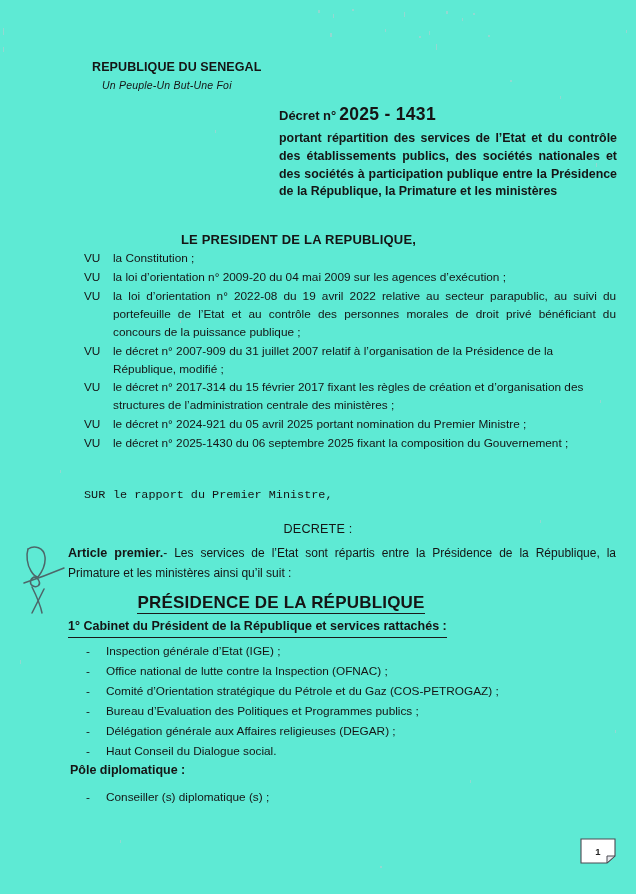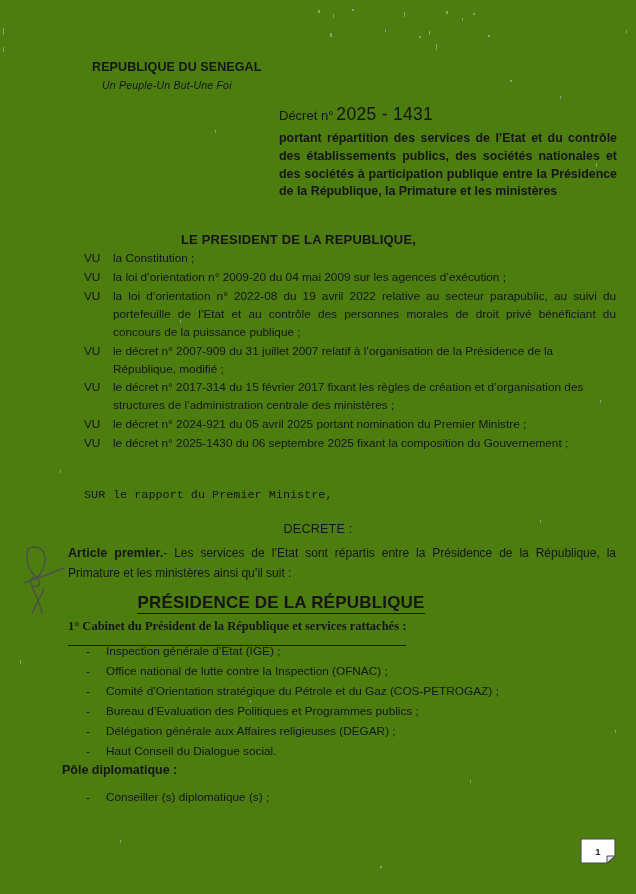--- a/index.html
+++ b/index.html
@@ -5,21 +5,21 @@
 <style>
   html, body {
     margin: 0;
     padding: 0;
     background: #ffffff;
   }
   .page {
     position: relative;
     width: 636px;
     height: 894px;
-    background: #4d7c0f;
+    background: #5eead4;
     overflow: hidden;
     font-family: "Liberation Sans", "DejaVu Sans", sans-serif;
     color: #151515;
     -webkit-font-smoothing: antialiased;
   }
 
   
   .speckles {
     position: absolute;
     inset: 0;
@@ -49,21 +49,21 @@
   }
 
   
   .decree-block {
     position: absolute;
     left: 279px;
     top: 104px;
     width: 338px;
   }
   .decree-number-line {
-    font-weight: normal;
+    font-weight: bold;
     white-space: nowrap;
     line-height: 1.15;
   }
   .decree-number-line .lbl {
     font-size: 13px;
   }
   .decree-number-line .num {
     font-size: 17.5px;
     letter-spacing: .3px;
     margin-left: 3px;
@@ -180,22 +180,21 @@
   
   .section-1 {
     position: absolute;
     left: 68px;
     top: 619px;
     font-weight: bold;
     font-size: 12.5px;
   }
   .section-1 span {
     border-bottom: 1.4px solid #1a1a1a;
-    padding-bottom: 12px;
-    font-family: Liberation Serif, serif;
+    padding-bottom: 4px;
   }
 
   
   .dash-list {
     position: absolute;
     left: 86px;
     width: 530px;
   }
   .dash-list.services { top: 643px; }
   .dash-list.diplo    { top: 789px; }
@@ -210,21 +209,21 @@
     line-height: 1.48;
   }
   .dash-text {
     font-size: 11.8px;
     line-height: 1.48;
   }
 
   
   .pole-heading {
     position: absolute;
-    left: 62px;
+    left: 70px;
     top: 763px;
     font-weight: bold;
     font-size: 12.5px;
   }
 
   
   .paraph {
     position: absolute;
     left: 14px;
     top: 543px;

